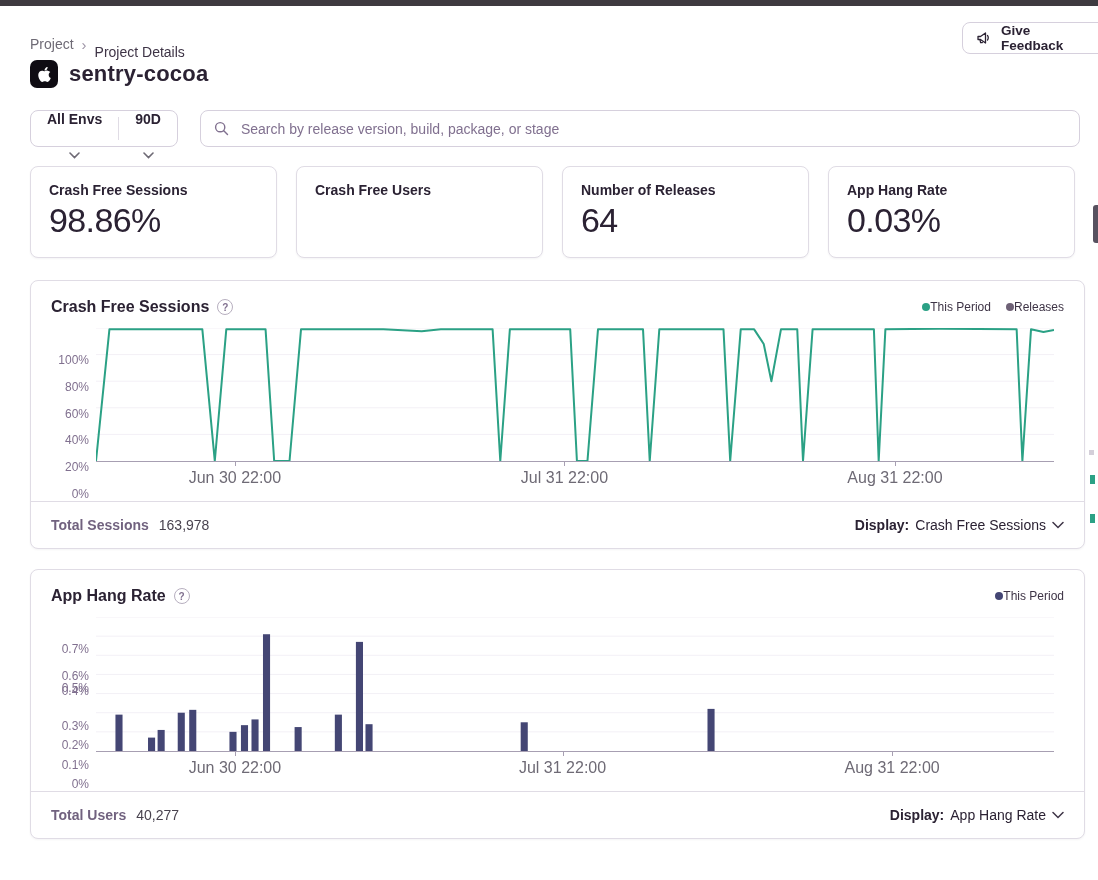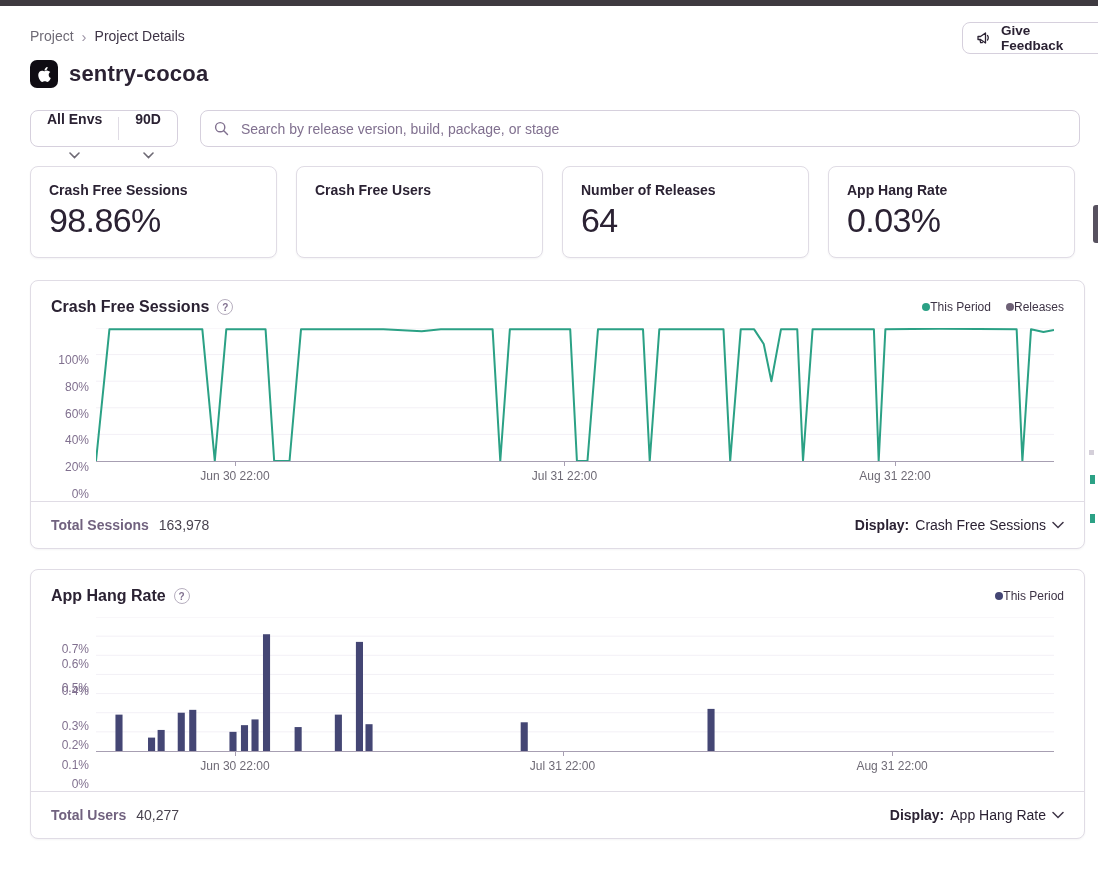--- a/index.html
+++ b/index.html
@@ -10,21 +10,21 @@
     font-family:"Liberation Sans", sans-serif;
   }
   .topbar { position:absolute; top:0; left:0; width:1098px; height:6px; background:#3e3a40; }
   .content { position:absolute; top:6px; left:0; width:1098px; }
 
   
   .header-row { position:relative; padding:17px 30px 0 30px; height:46px; }
   .breadcrumb { display:flex; align-items:center; gap:8px; font-size:14px; padding-top:5px; }
   .crumb-link { color:#6e6a75; cursor:pointer; }
   .crumb-sep { color:#9d94a6; font-size:15px; line-height:1; }
-  .crumb-current { color:#3e3446; }
+  .crumb-current { color:#3e3446;margin-top:16px; }
   .feedback-btn {
     position:absolute; left:962px; top:16px; height:32px; width:148px;
     border:1px solid #d6d0dd; border-radius:8px; background:#fff;
     display:flex; align-items:center; gap:8px; padding:0 13px;
     font-weight:700; font-size:13.5px; color:#2b2233; cursor:pointer;
   }
 
   
   .title-row { display:flex; align-items:center; gap:11px; padding:8px 30px 0 30px; }
   .platform-icon { width:28px; height:28px; background:#0f0c13; border-radius:7px;
@@ -63,21 +63,21 @@
   .legend-item { display:flex; align-items:center; gap:0; font-size:12px; color:#3e3446; }
   .legend-dot { width:8px; height:8px; border-radius:50%; flex:none; }
 
   .chart-body { display:flex; padding:10px 30px 0 13px; }
   .ylabels { position:relative; width:52px; flex:none; }
   .ylabel { position:absolute; right:7px; font-size:12px; color:#80708f; line-height:14px; white-space:nowrap;margin-top:32px; }
   .plot { position:relative; flex:1; border-bottom:1px solid #a79fb2; }
   .plot svg { position:absolute; left:0; top:0; width:100%; height:100%; display:block; }
   .xtickmark { position:absolute; bottom:-5px; width:1px; height:4px; background:#a79fb2; }
   .xlabels { position:relative; height:27px; margin:0 30px 0 65px; }
-  .xlabel { position:absolute; top:7px; transform:translateX(-50%); font-size:12px; color:#6e6a75; white-space:nowrap; }
+  .xlabel { position:absolute; top:7px; transform:translateX(-50%); font-size:16px; color:#6e6a75; white-space:nowrap; }
 
   .chart-footer { display:flex; align-items:center; border-top:1px solid #e0dce5;
     margin-top:12px; padding:15px 20px; }
   .total-label { font-weight:700; font-size:14px; color:#71627f; }
   .total-value { margin-left:10px; font-size:14px; color:#49434f; }
   .display-group { margin-left:auto; display:flex; align-items:center; gap:6px; font-size:14px; cursor:pointer; }
   .display-label { font-weight:700; color:#2b2233; }
   .display-value { color:#2b2233; }
   .chev { flex:none; }
 
@@ -231,21 +231,21 @@
       <div class="legend">
           <span class="legend-item">
             <span class="legend-dot" style="background: rgb(68, 70, 116);"></span>
             <span>This Period</span>
           </span>
         </div>
     </div>
     <div class="chart-body">
       <div class="ylabels" style="height:135px;">
           <div class="ylabel" style="top: -7px;">0.7%</div>
-          <div class="ylabel" style="top: 8px;">0.6%</div>
+          <div class="ylabel" style="top: 20px;">0.6%</div>
           <div class="ylabel" style="top: 31.5714px;">0.5%</div>
           <div class="ylabel" style="top: 35px; padding-left: 21px;">0.4%</div>
           <div class="ylabel" style="top: 70.1429px;">0.3%</div>
           <div class="ylabel" style="top: 89.4286px;">0.2%</div>
           <div class="ylabel" style="top: 108.714px;">0.1%</div>
           <div class="ylabel" style="top: 128px;">0%</div>
         </div>
       <div class="plot" style="height:135px;">
           <svg viewBox="0 0 1000 135" preserveAspectRatio="none">
             <line x1="0" x2="1000" y1="0" y2="0" stroke="#f3f0f6" vector-effect="non-scaling-stroke"></line>

